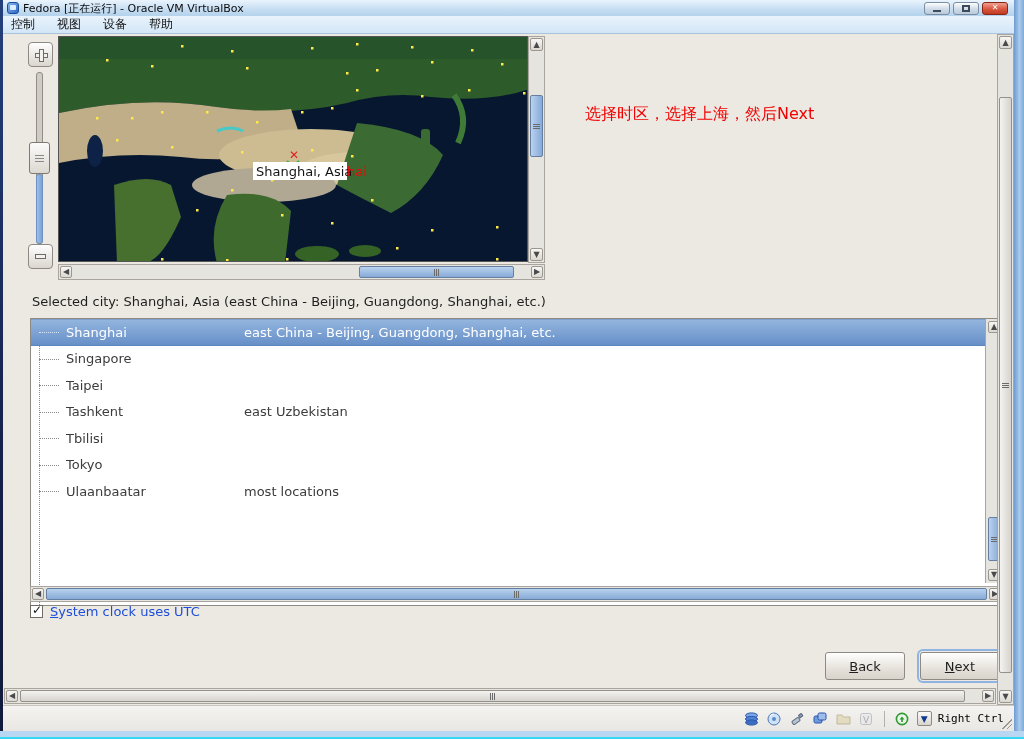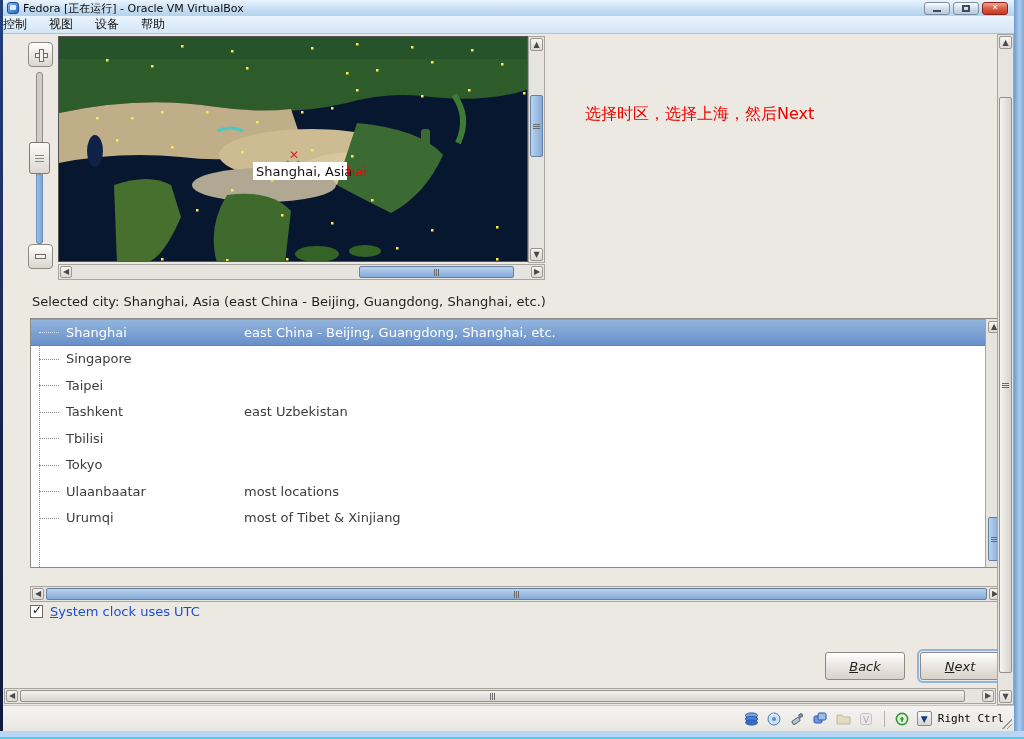--- a/index.html
+++ b/index.html
@@ -29,21 +29,21 @@
     background:linear-gradient(180deg,#fdfeff,#cfdbe8 55%,#b9c9da);
     display:flex; align-items:center; justify-content:center;
     font-size:8px; color:#3c4a5a; line-height:1; }
   .win-btn.close { border-color:#8c2516; color:#fff;
     background:linear-gradient(180deg,#efa18e,#d9573f 55%,#c03a22); font-weight:bold; }
   .win-glyph-min { width:8px; height:2px; background:#3c4a5a; margin-top:5px; }
   .win-glyph-max { width:8px; height:7px; border:2px solid #3c4a5a; }
 
   .menubar { position:absolute; left:3px; top:16px; width:1011px; height:18px;
     background:linear-gradient(180deg,#e9f3fc,#d3e6f7); border-bottom:1px solid #aac4dd;
-    display:flex; align-items:center; gap:22px; }
+    display:flex; align-items:center; padding-left:8px; gap:22px; }
   .menu-item { font-size:12px; color:#111; cursor:default; }
 
   
   .guest { position:absolute; left:3px; top:34px; width:1011px; height:671px;
     background:#ece9e2; overflow:hidden; }
 
   
   .zoombtn { position:absolute; width:25px; height:25px; border:1px solid #8e8a83; border-radius:4px;
     background:linear-gradient(180deg,#fefefe,#dad6cf); display:flex; align-items:center; justify-content:center; }
   .zoombtn .plus { position:relative; width:11px; height:11px; }
@@ -80,21 +80,21 @@
   .grip.v i { width:7px; height:1px; }
   .grip { display:flex; gap:1px; align-items:center; justify-content:center; }
   .grip.v { flex-direction:column; }
 
   
   .annotation { position:absolute; left:582px; top:70px; font-size:16px; color:#f10000; white-space:nowrap; }
 
   .selected-line { position:absolute; left:29px; top:260px; font-size:13px; color:#1f1f1f; }
 
   
-  .citylist { position:absolute; left:27px; top:284px; width:973px; height:250px;
+  .citylist { position:absolute; left:27px; top:284px; width:973px; height:288px;
     background:#ffffff; border:1px solid #8e8a83; overflow:hidden; }
   .citylist-rows { position:absolute; left:0; top:0; right:17px; bottom:0; }
   .citylist-rows::before { content:""; position:absolute; left:8px; top:0; bottom:0; border-left:1px dotted #8a8a8a; }
   .lrow { position:relative; height:26.5px; display:flex; align-items:center; padding-left:35px;
     font-size:13px; color:#3c3c3c; }
   .lrow::before { content:""; position:absolute; left:8px; top:50%; width:20px; border-top:1px dotted #8a8a8a; }
   .lrow .c1 { width:178px; }
   .lrow .c2 { flex:1; }
   .lrow.sel { color:#ffffff; background:linear-gradient(180deg,#93b5de,#6790c8); border-top:1px solid #7da2d2; border-bottom:1px solid #5a85bd; }
   .lrow.sel::before { border-color:#d8e5f4; }
@@ -102,21 +102,21 @@
   
   .utc { position:absolute; left:27px; top:570px; display:flex; align-items:center; gap:7px;
     font-size:13px; color:#1d4ed8; }
   .cb { width:13px; height:13px; background:#fff; border:1px solid #6f6b64; position:relative; }
   .cb::after { content:"✓"; position:absolute; left:1px; top:-3px; font-size:12px; color:#111; font-weight:bold; }
   .accel { text-decoration:underline; }
 
   
   .gtkbtn { position:absolute; width:80px; height:28px; border:1px solid #8e8a83; border-radius:3px;
     background:linear-gradient(180deg,#ffffff,#e6e2db 60%,#d8d4cc);
-    font-family:inherit; font-size:13px; color:#1f1f1f; display:flex; align-items:center; justify-content:center;font-style:italic; }
+    font-family:inherit; font-size:13px; color:#1f1f1f; display:flex; align-items:center; justify-content:center; }
   .btn-back { left:822px; top:618px; }
   .btn-next { left:917px; top:618px; box-shadow:0 0 0 1px #ece9e2, 0 0 0 3px #8fb4e4; }
 
   
   .statusbar { position:absolute; left:3px; top:705px; width:1011px; height:26px;
     background:linear-gradient(180deg,#f4f3f1,#e9e7e4); border-top:1px solid #c9c6c0;
     display:flex; align-items:center; justify-content:flex-end; gap:6px; padding-right:10px; }
   .sicon { width:17px; height:15px; display:flex; align-items:center; justify-content:center; }
   .sicon svg { display:block; }
   .dim { opacity:.45; }
@@ -301,24 +301,20 @@
   <div class="lrow">
     <span class="c1">Tokyo</span>
     <span class="c2"></span>
   </div>
 
   <div class="lrow">
     <span class="c1">Ulaanbaatar</span>
     <span class="c2">most locations</span>
   </div>
 
-  <div class="lrow">
-    <span class="c1">Urumqi</span>
-    <span class="c2">most of Tibet &amp; Xinjiang</span>
-  </div>
 </div>
       <div class="sb" style="right:0; top:0; width:17px; height:264px; border-width:0 0 0 1px;">
         <div class="arrow" style="left:2px; top:2px; width:12px; height:12px;">▲</div>
         <div class="arrow" style="left:2px; bottom:2px; width:12px; height:12px;">▼</div>
         <div class="thumb bluev grip v" style="left:2px; top:198px; width:12px; height:44px;">
             <i></i>
             <i></i>
             <i></i>
           </div>
       </div>

